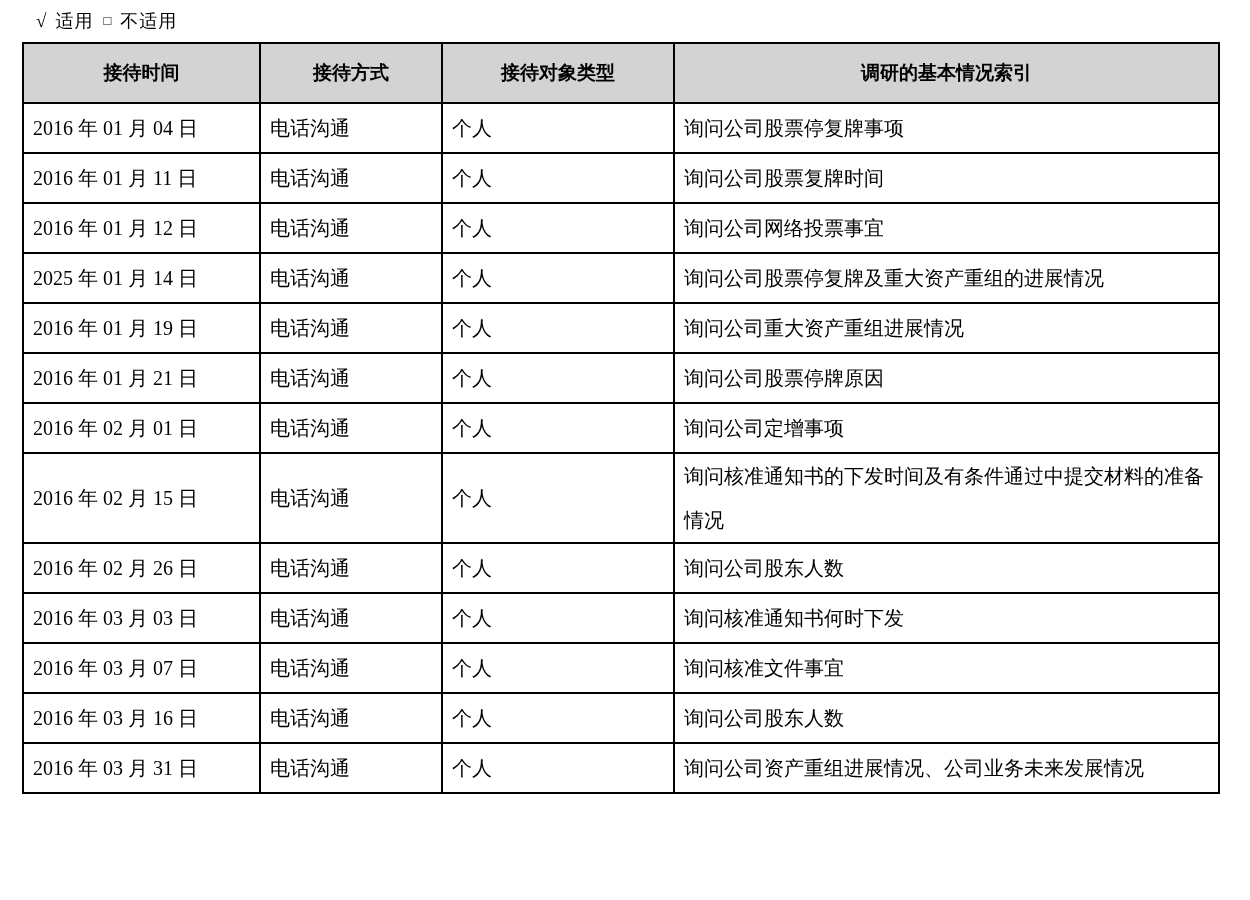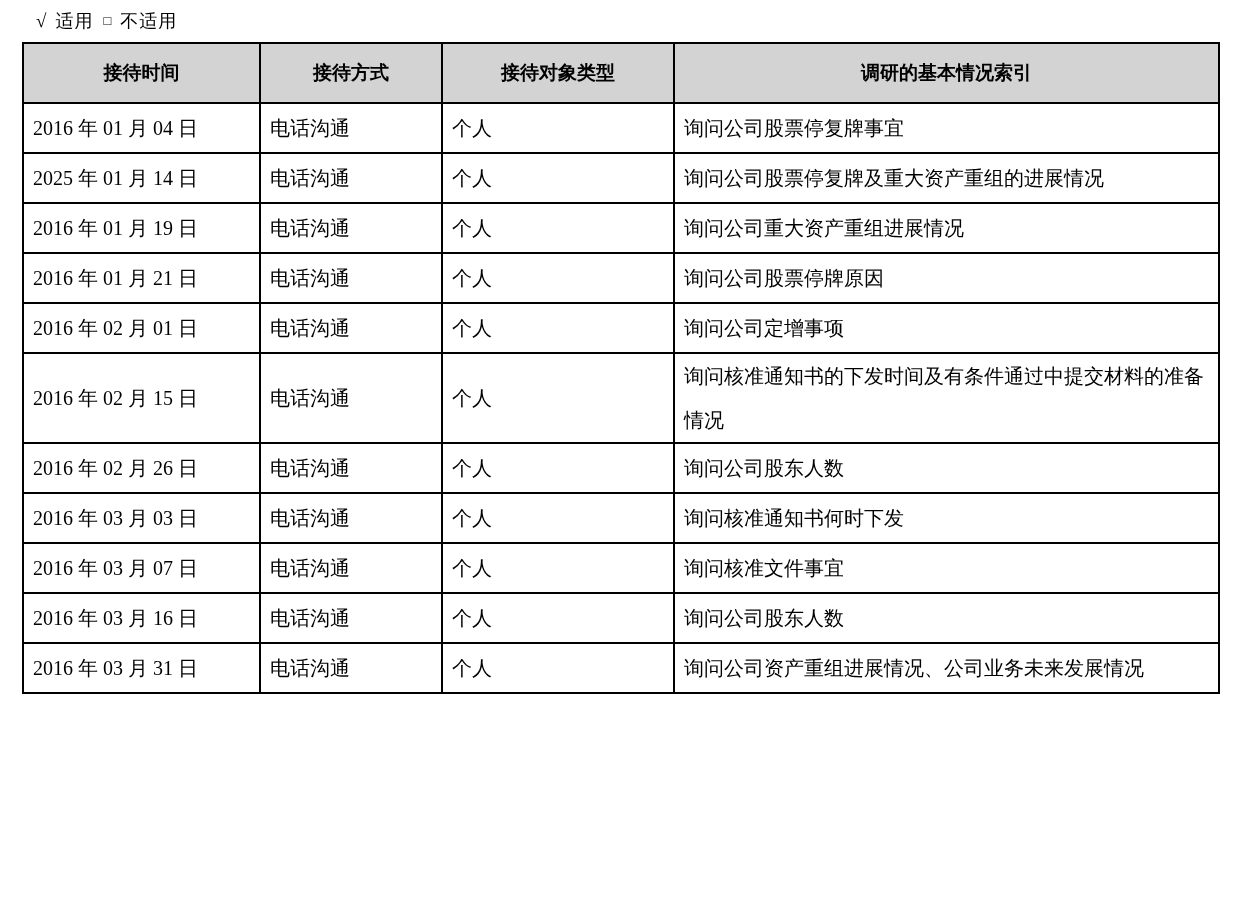--- a/index.html
+++ b/index.html
@@ -91,21 +91,33 @@
         <th>接待方式</th>
         <th>接待对象类型</th>
         <th>调研的基本情况索引</th>
       </tr>
     </thead>
     <tbody>
       <tr>
         <td>2016 年 01 月 04 日</td>
         <td>电话沟通</td>
         <td>个人</td>
-        <td>询问公司股票停复牌事宜</td>
+        <td>询问公司股票停复牌事项</td>
+      </tr>
+      <tr>
+        <td>2016 年 01 月 11 日</td>
+        <td>电话沟通</td>
+        <td>个人</td>
+        <td>询问公司股票复牌时间</td>
+      </tr>
+      <tr>
+        <td>2016 年 01 月 12 日</td>
+        <td>电话沟通</td>
+        <td>个人</td>
+        <td>询问公司网络投票事宜</td>
       </tr>
       <tr>
         <td>2025 年 01 月 14 日</td>
         <td>电话沟通</td>
         <td>个人</td>
         <td>询问公司股票停复牌及重大资产重组的进展情况</td>
       </tr>
       <tr>
         <td>2016 年 01 月 19 日</td>
         <td>电话沟通</td>

